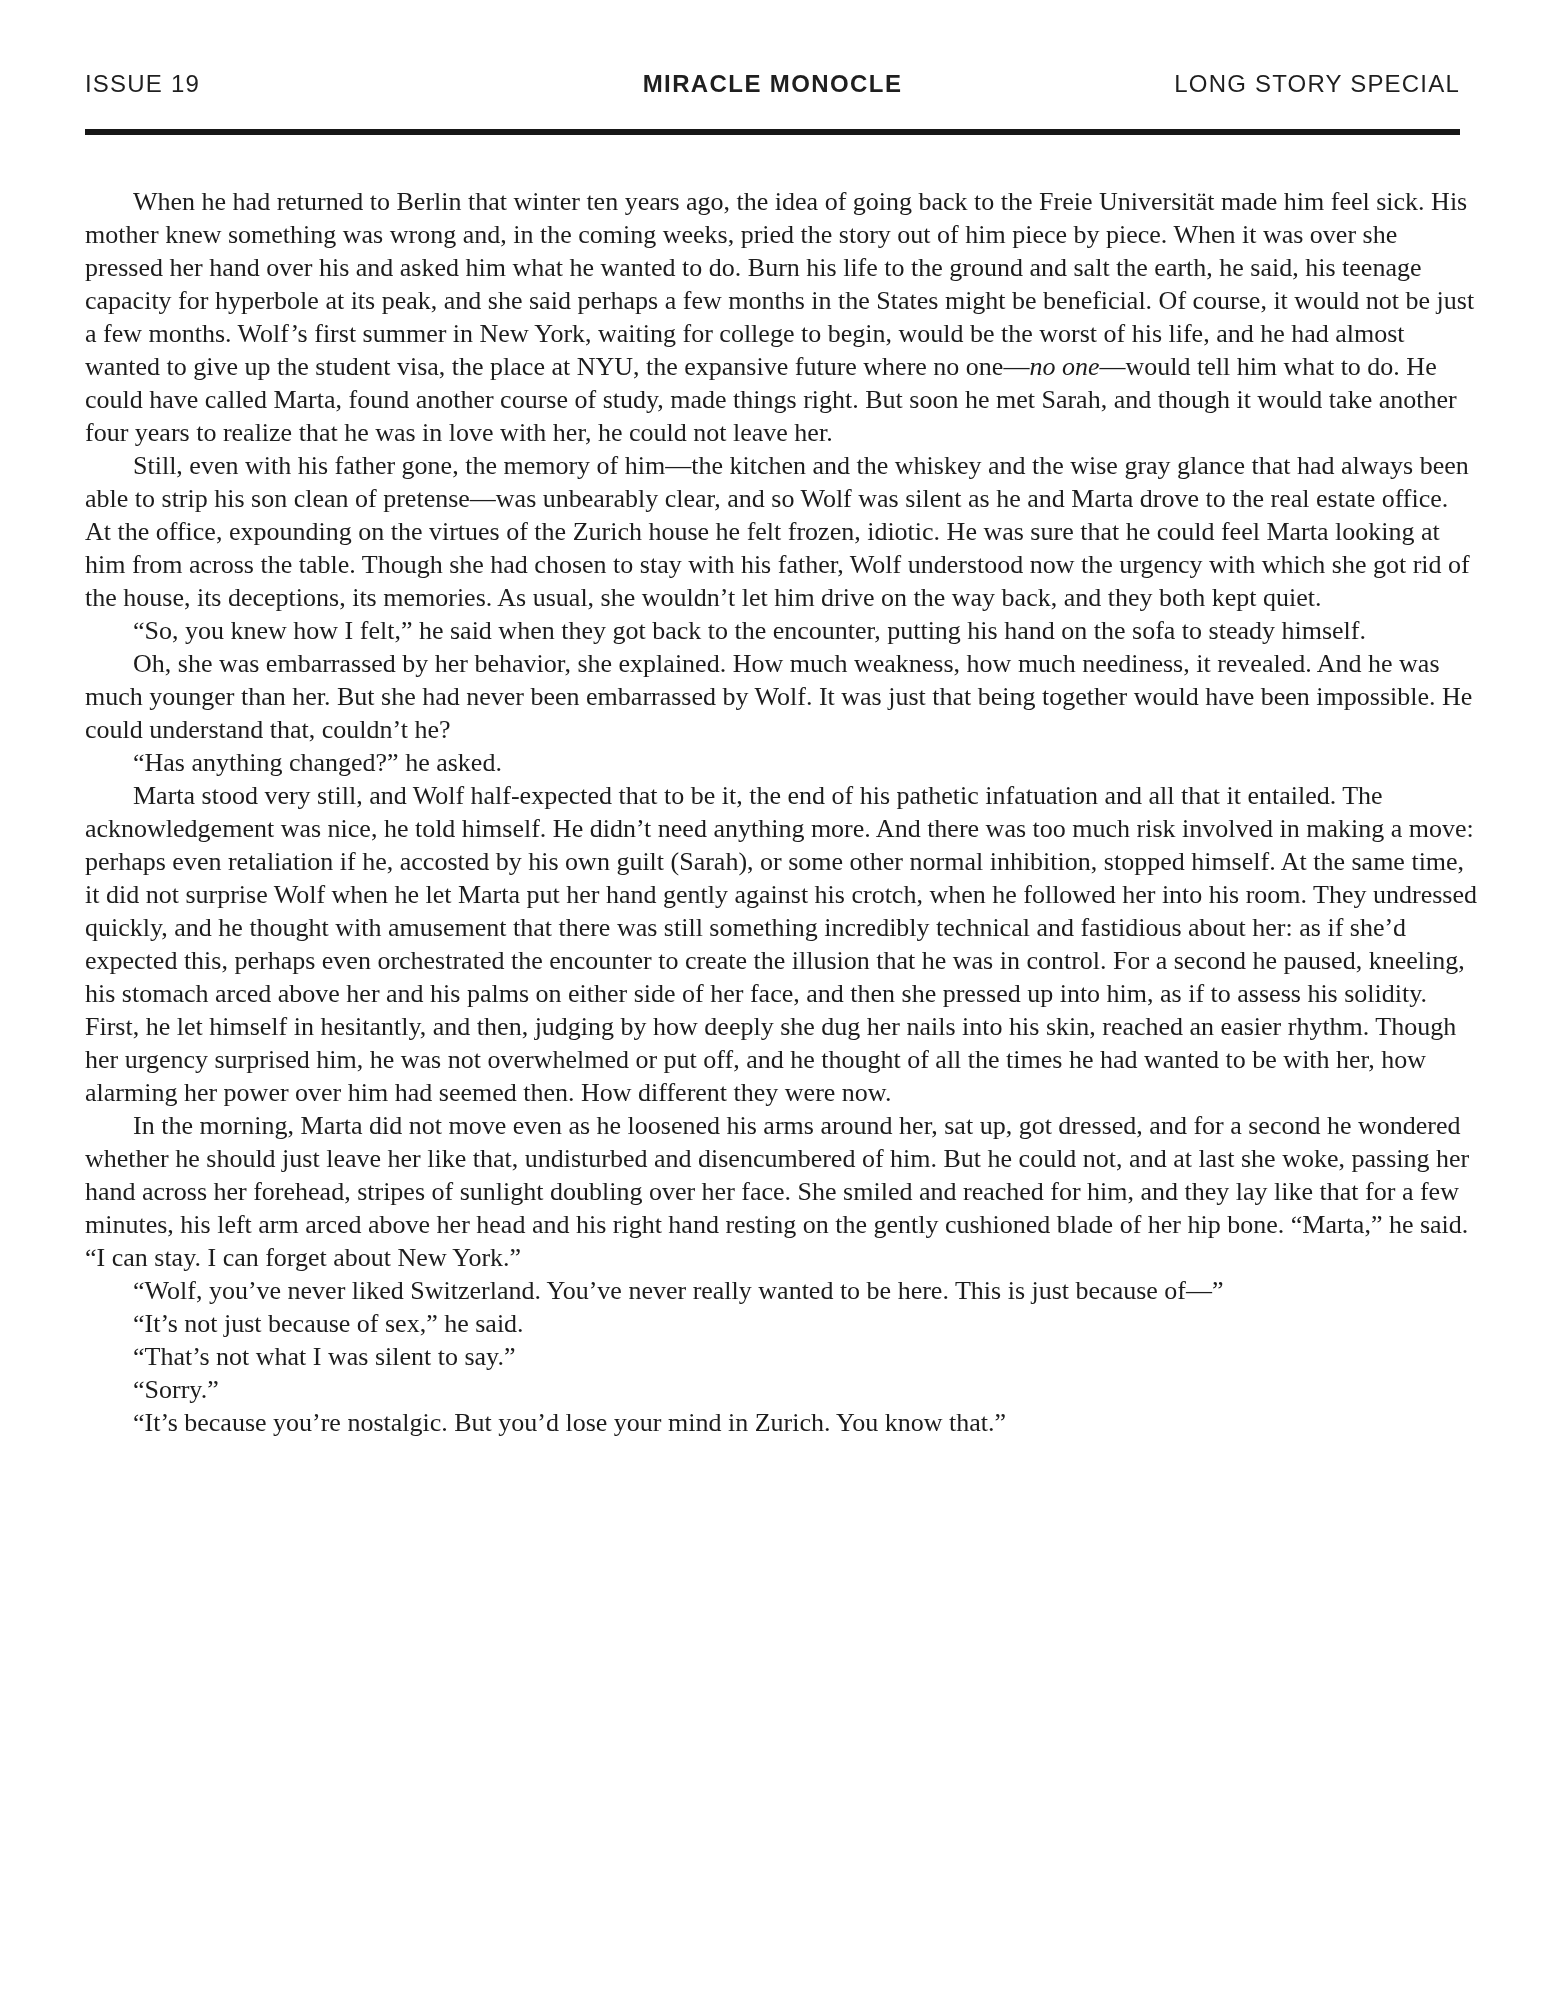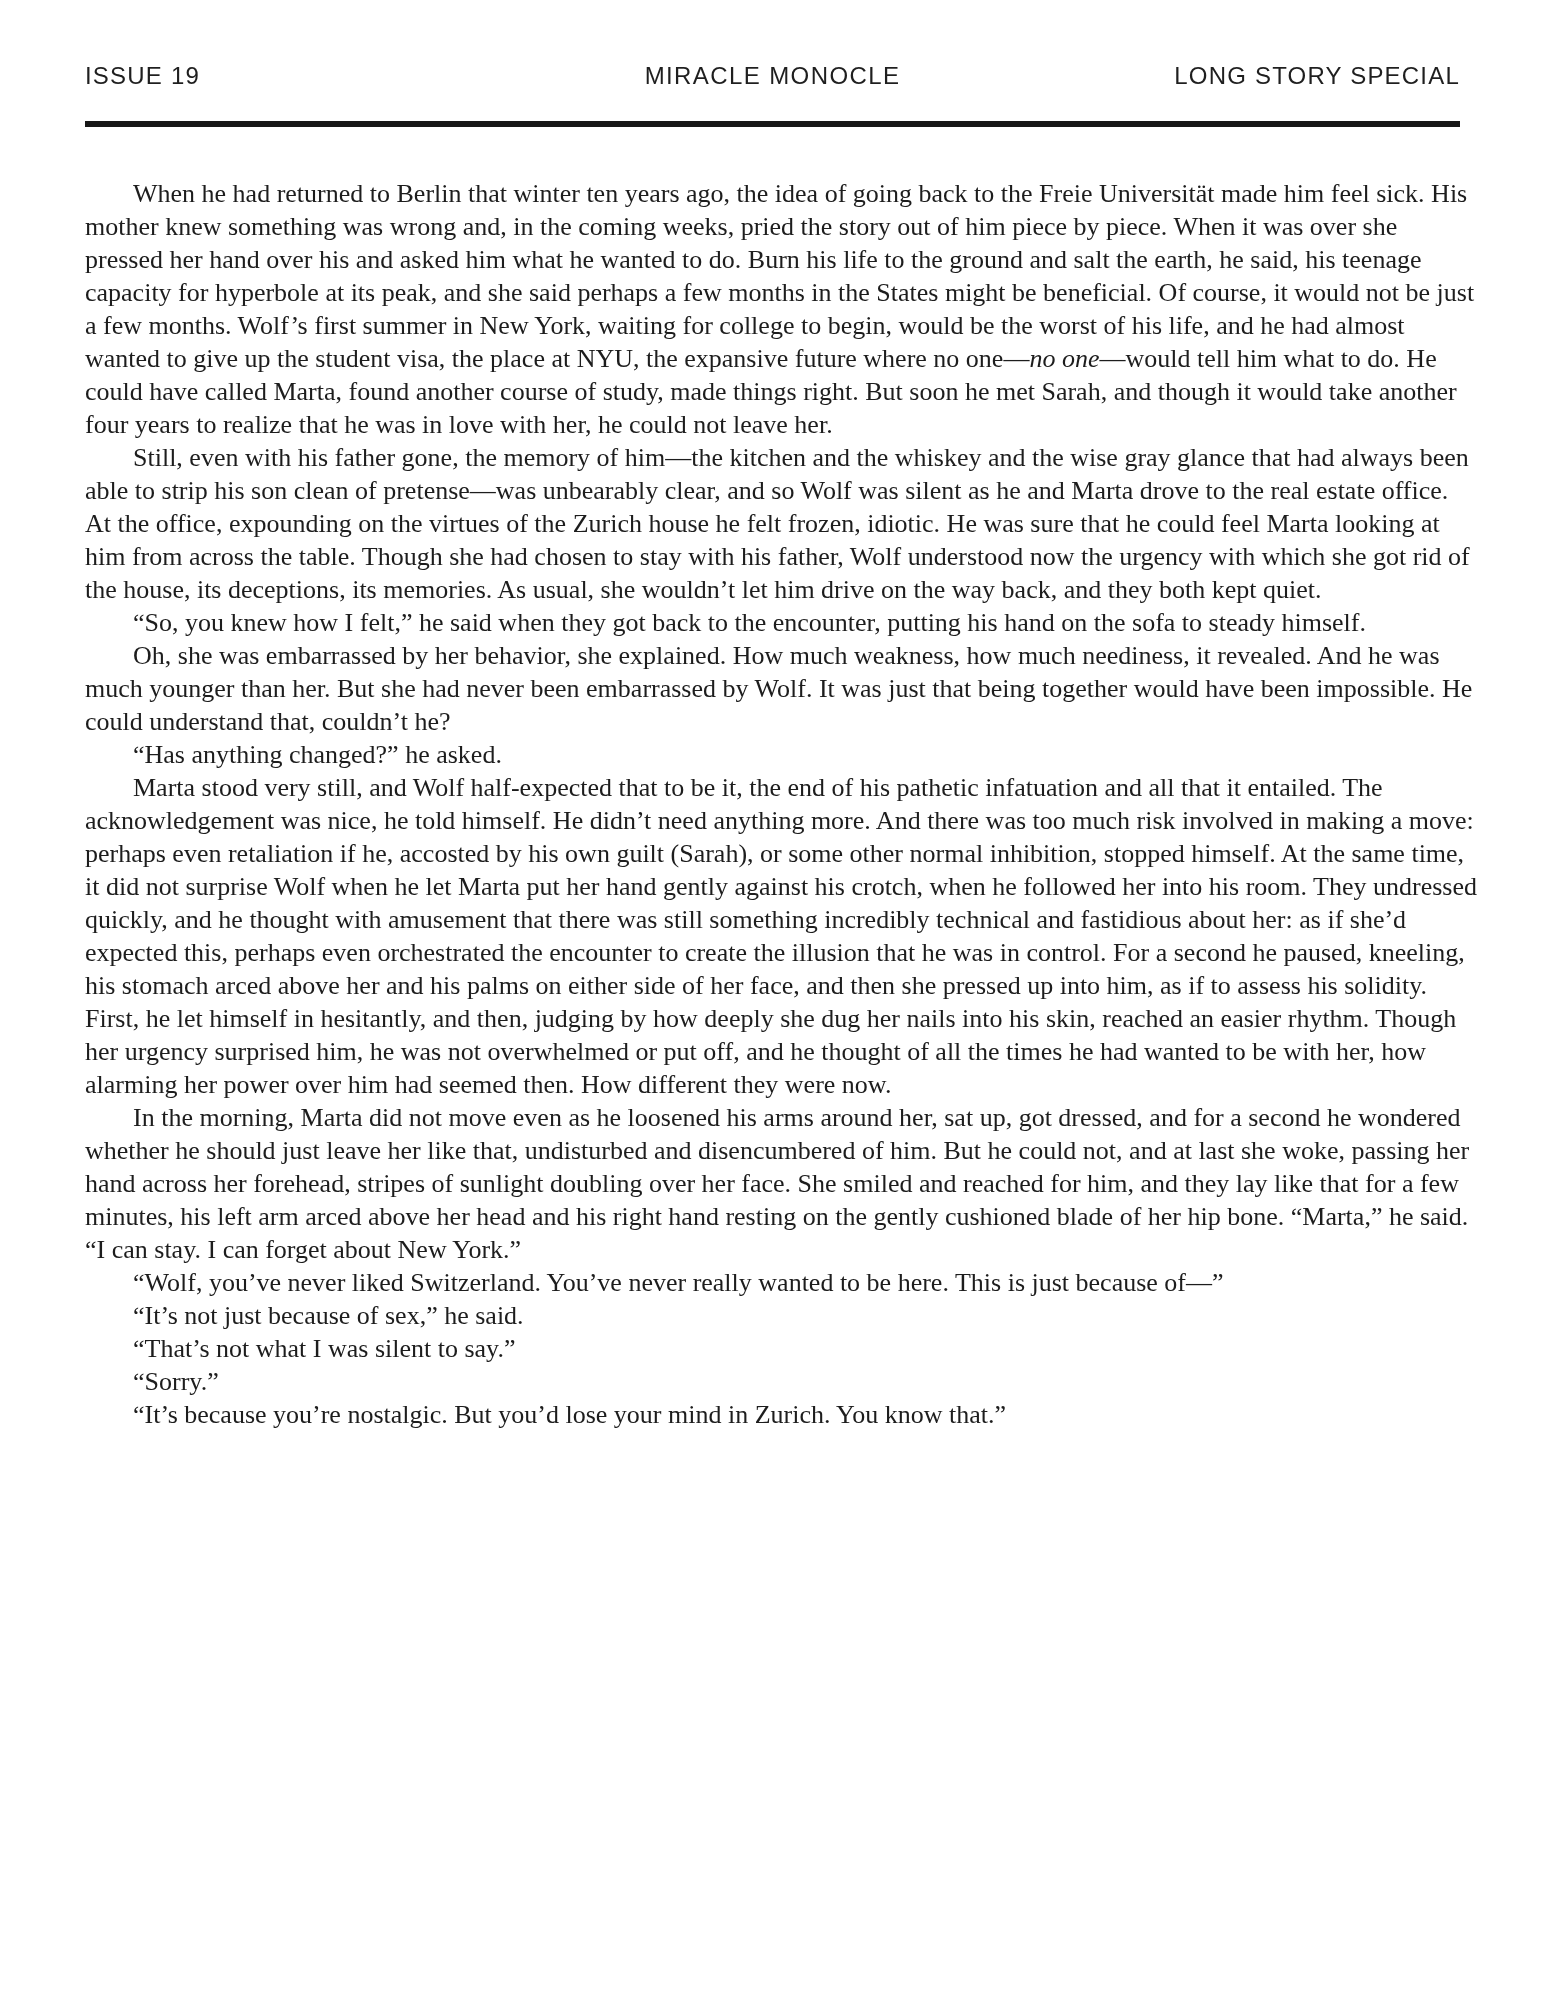--- a/index.html
+++ b/index.html
@@ -6,36 +6,36 @@
     margin: 0;
     padding: 0;
     background: #ffffff;
   }
   .page {
     position: relative;
     width: 1545px;
     height: 1656px;
     background: #ffffff;
     box-sizing: border-box;
-    padding: 0 85px;
+    padding: 8px 85px;
     overflow: hidden;
   }
   
   .running-head {
     display: grid;
     grid-template-columns: 1fr auto 1fr;
     align-items: baseline;
     padding-top: 62px;
     font-family: "Liberation Sans", sans-serif;
     font-size: 24px;
     color: #1f1f1f;
     letter-spacing: 1.2px;
   }
   .running-head .issue   { justify-self: start; }
-  .running-head .journal { justify-self: center; font-weight: 400; letter-spacing: 1.4px; }
+  .running-head .journal { justify-self: center; font-weight: 700; letter-spacing: 1.4px; }
   .running-head .special { justify-self: end; }
   .rule {
     height: 6px;
     background: #171717;
     border: 0;
     margin: 0;
   }
   .rule-top { margin-top: 31px; }
   
   .story {

